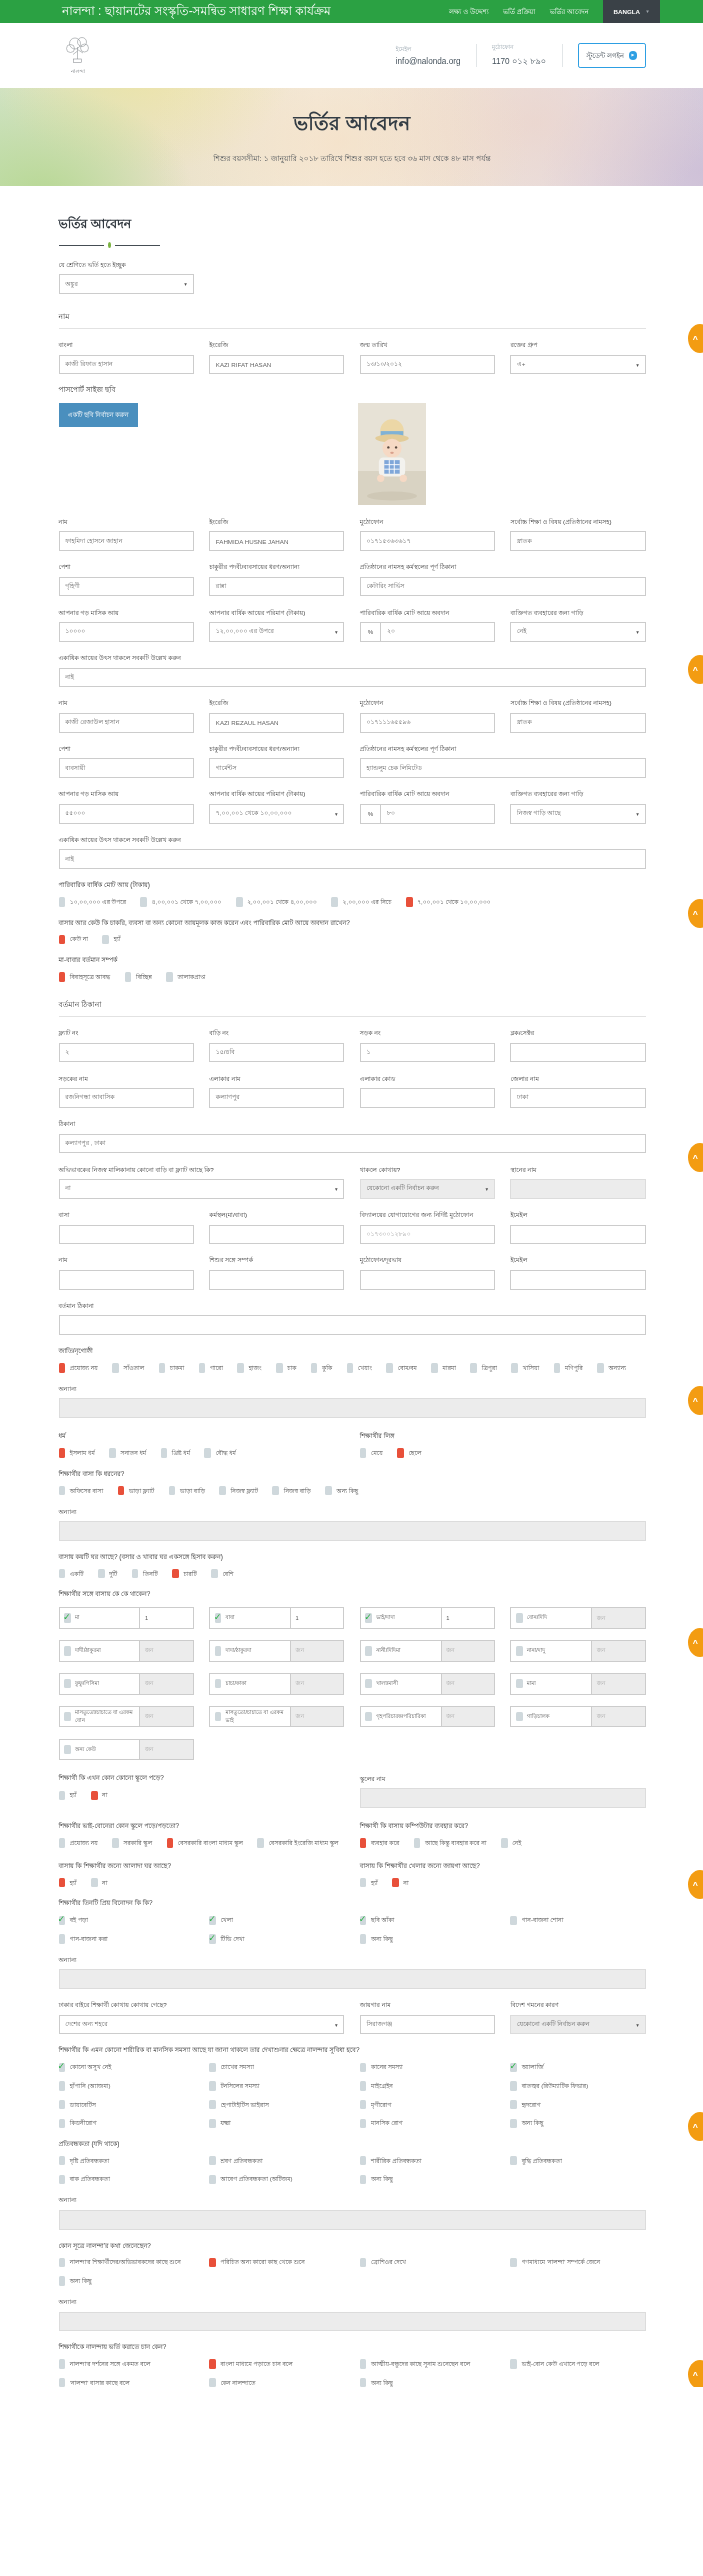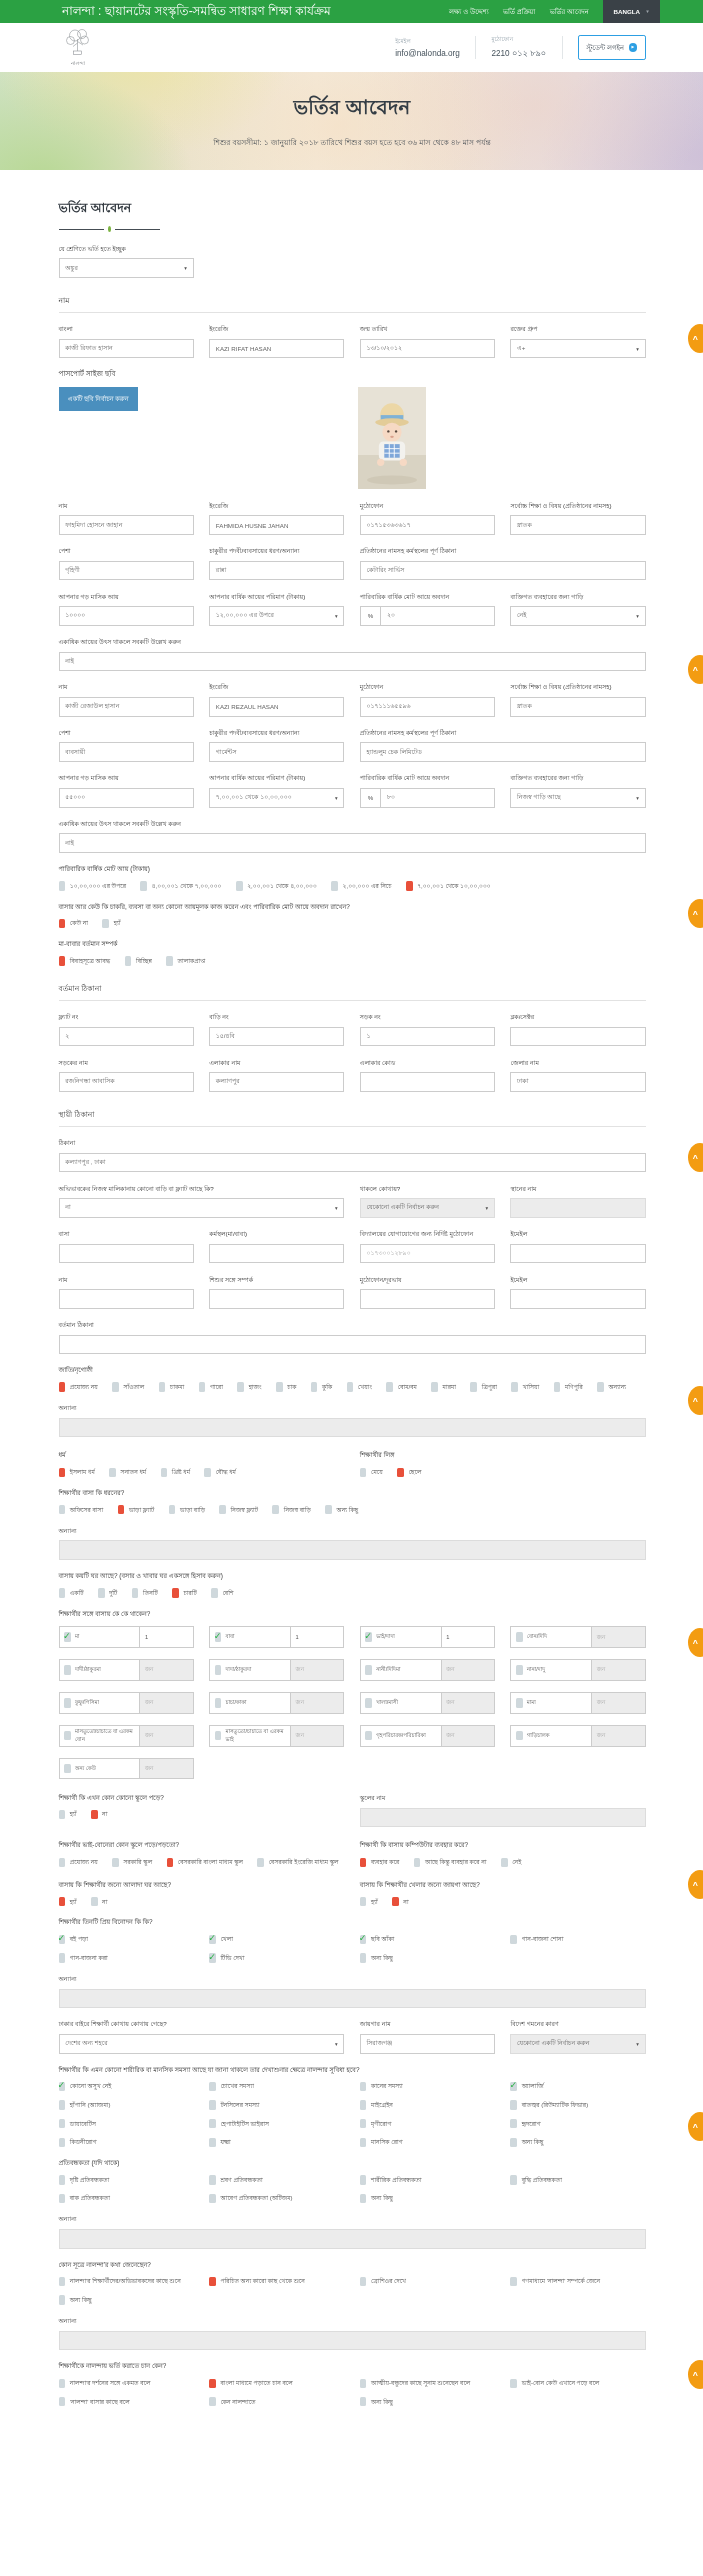--- a/index.html
+++ b/index.html
@@ -8,21 +8,21 @@
 
   
   .topbar{height:23px;background:#2ba143;display:flex;align-items:center;padding-left:62px;padding-right:44px;}
   .brand{color:#fff;font-size:12px;}
   .topnav{margin-left:auto;display:flex;align-items:center;gap:14.4px;}
   .navlink{color:#fff;font-size:6.7px;cursor:pointer;text-decoration:none;}
   .lang{background:#3a4147;color:#fff;height:23px;display:flex;align-items:center;gap:5.2px;padding:0 10.3px;font-size:6.2px;font-weight:bold;cursor:pointer;}
   .lcaret{color:#9aa1a7;font-size:4.6px;}
 
   
-  .header{height:49px;display:flex;align-items:center;padding:0 58px 0 62px;background:#fff;}
+  .header{height:65px;display:flex;align-items:center;padding:0 58px 0 62px;background:#fff;}
   .logo{display:flex;flex-direction:column;align-items:center;gap:1px;}
   .logo svg{display:block;}
   .logotext{font-size:5.2px;color:#6b7074;}
   .hright{margin-left:auto;display:flex;align-items:center;gap:15.5px;}
   .hitem .hlab{font-size:5.7px;color:#9aa7b0;margin-bottom:2.6px;}
   .hitem .hval{font-size:8.2px;color:#45525c;}
   .vsep{width:0.5px;height:23px;background:#e2e6e8;}
   .loginbtn{display:flex;align-items:center;gap:4.6px;border:1px solid #2d9fe3;border-radius:2.1px;background:#fff;padding:5.7px 7.7px;font-size:6.7px;color:#3c4750;cursor:pointer;font-family:inherit;}
   .playblue{width:8.8px;height:8.8px;border-radius:50%;background:#2d9fe3;color:#fff;font-size:3.6px;display:flex;align-items:center;justify-content:center;}
 
@@ -121,21 +121,21 @@
       <span class="logotext">নালন্দা</span>
     </div>
     <div class="hright">
       <div class="hitem">
         <div class="hlab">ইমেইল</div>
         <div class="hval">info@nalonda.org</div>
       </div>
       <div class="vsep"></div>
       <div class="hitem">
         <div class="hlab">মুঠোফোন</div>
-        <div class="hval">2210 ০১২ ৮৯০</div>
+        <div class="hval">1170 ০১২ ৮৯০</div>
       </div>
       <div class="vsep"></div>
       <button class="loginbtn">
         <span>স্টুডেন্ট লগইন</span>
         <span class="playblue">▶</span>
       </button>
     </div>
   </div>
 
   <div class="hero">
@@ -476,21 +476,20 @@
             <div class="flabel">এলাকার কোড</div>
             <div class="fbox"></div>
           </div>
           <div class="fld">
             <div class="flabel">জেলার নাম</div>
             <div class="fbox">
               <span class="val">ঢাকা</span>
             </div>
           </div>
         </div>
-        <div class="sectitle">স্থায়ী ঠিকানা</div>
         <div class="frow">
           <div class="fld s4">
             <div class="flabel">ঠিকানা</div>
             <div class="fbox">
               <span class="val">কল্যাণপুর , ঢাকা</span>
             </div>
           </div>
         </div>
         <div class="frow">
           <div class="fld s2">

